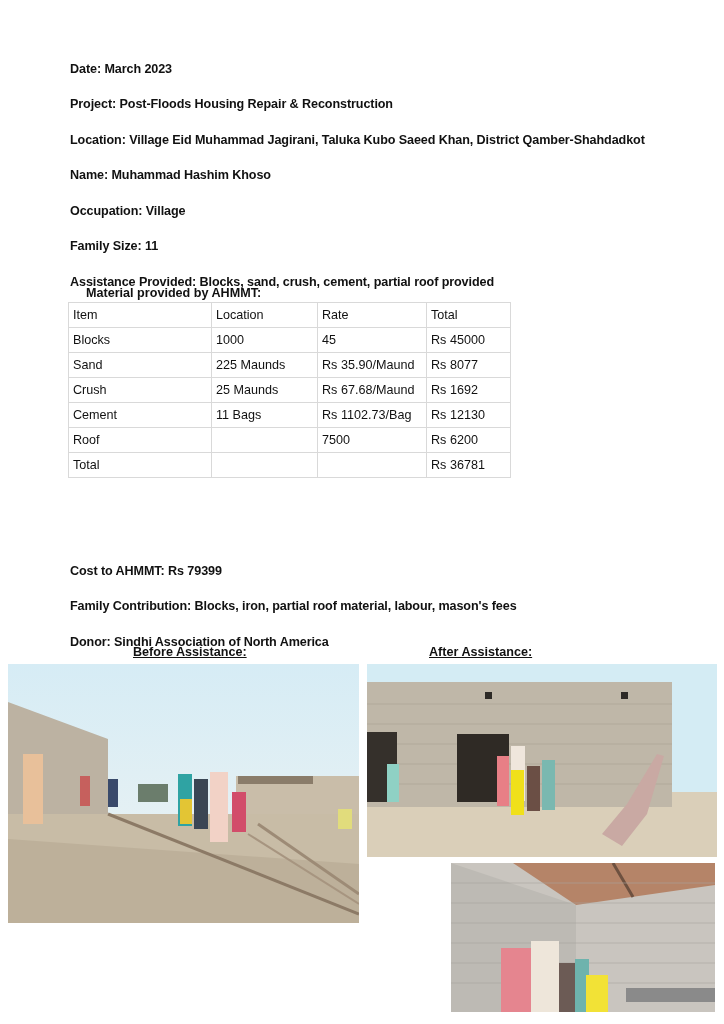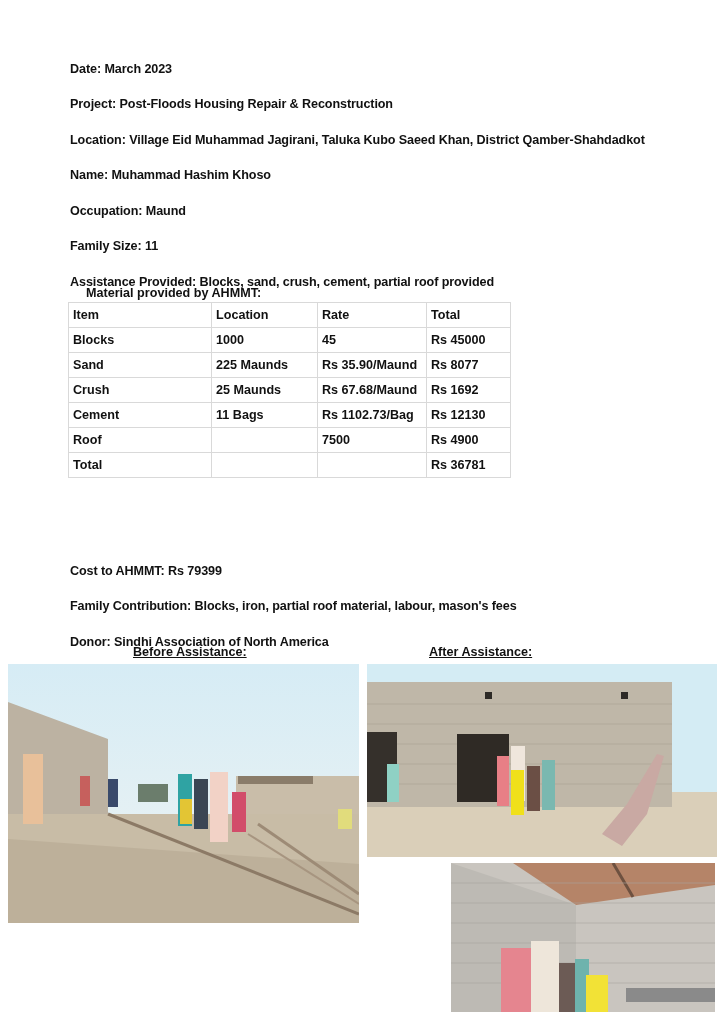--- a/index.html
+++ b/index.html
@@ -1,35 +1,35 @@
 <!DOCTYPE html>
 <html><head>
 <meta charset="utf-8">
 <style>
   html, body { margin:0; padding:0; background:#ffffff; }
   body { width:724px; height:1024px; position:relative; overflow:hidden;
          font-family:"Liberation Sans", "DejaVu Sans", sans-serif; color:#111; }
   .line { position:absolute; left:70px; font-size:12.6px; font-weight:bold; white-space:nowrap; letter-spacing:-0.1px;margin-top:25px; }
   .tbl-caption { position:absolute; left:70px; top:286px; font-size:12.6px; font-weight:bold;margin-left:16px; }
-  table { position:absolute; left:68px; top:302px; border-collapse:collapse; font-size:12.6px; font-weight:bold; }
+  table { position:absolute; left:68px; top:302px; border-collapse:collapse; font-size:12.6px; font-weight:normal; }
   td { border:1px solid #d9d9d9; padding:4px 4px 3px 4px; vertical-align:top; height:17px; line-height:17px; }
   td.c1 { width:134px; } td.c2 { width:97px; } td.c3 { width:100px; } td.c4 { width:75px; }
   tr.tall td { height:34px; }
   .ul { text-decoration:underline; position:absolute; font-size:12.6px; font-weight:bold;padding-left:44px; }
   .photo { position:absolute; overflow:hidden; }
   .photo svg { display:block; width:100%; height:100%; }
 </style>
 </head>
 <body>
 
 <div class="line" style="top:37px">Date: March 2023</div>
 <div class="line" style="top:72px">Project: Post-Floods Housing Repair &amp; Reconstruction</div>
 <div class="line" style="top:108px">Location: Village Eid Muhammad Jagirani, Taluka Kubo Saeed Khan, District Qamber-Shahdadkot</div>
 <div class="line" style="top:143px">Name: Muhammad Hashim Khoso</div>
-<div class="line" style="top:179px">Occupation: Maund</div>
+<div class="line" style="top:179px">Occupation: Village</div>
 <div class="line" style="top:214px">Family Size: 11</div>
 <div class="line" style="top:250px">Assistance Provided: Blocks, sand, crush, cement, partial roof provided</div>
 
 <div class="tbl-caption">Material provided by AHMMT:</div>
 <table>
   <tbody>
       <tr>
     <td class="c1">Item</td>
     <td class="c2">Location</td>
     <td class="c3">Rate</td>
@@ -56,21 +56,21 @@
   <tr>
     <td>Cement</td>
     <td>11 Bags</td>
     <td>Rs 1102.73/Bag</td>
     <td>Rs 12130</td>
   </tr>
   <tr>
     <td>Roof</td>
     <td></td>
     <td>7500</td>
-    <td>Rs 4900</td>
+    <td>Rs 6200</td>
   </tr>
   <tr>
     <td>Total</td>
     <td></td>
     <td></td>
     <td>Rs 36781</td>
   </tr>
 </tbody>
   </table>
 

